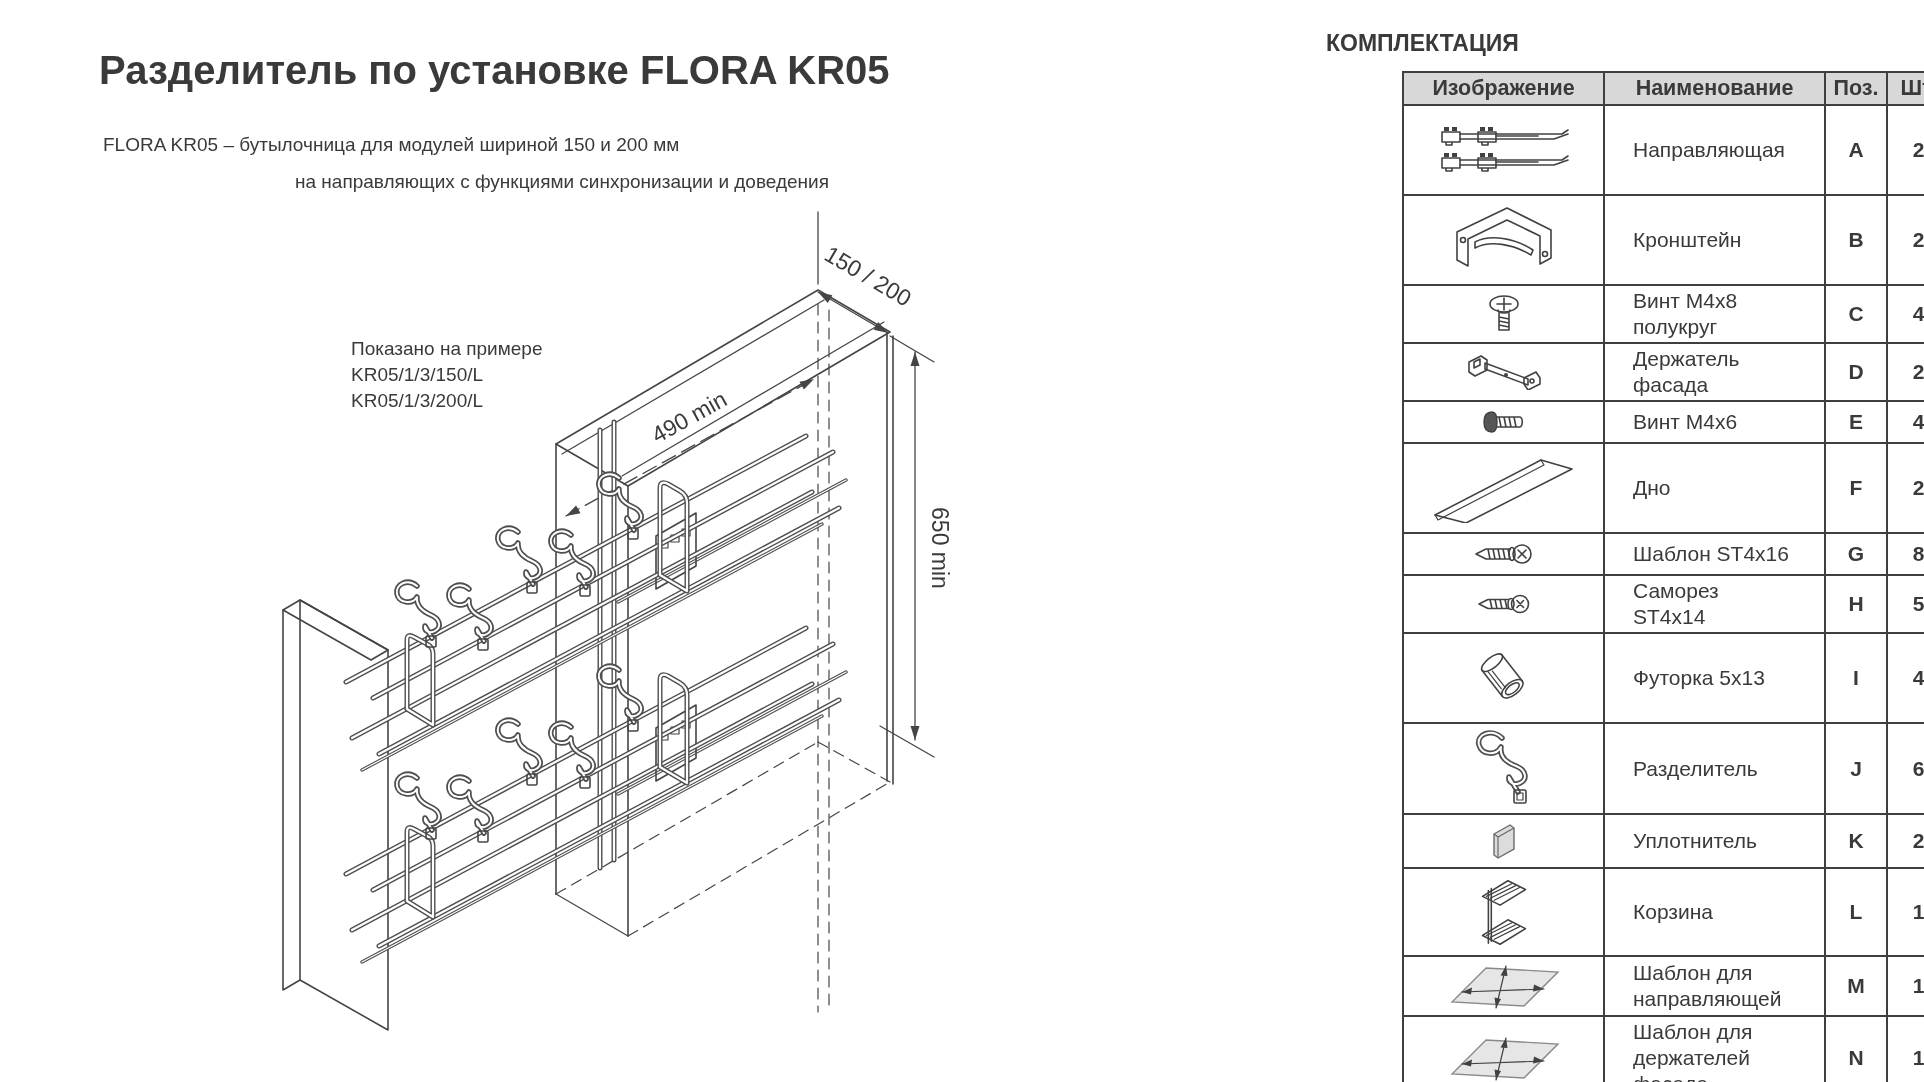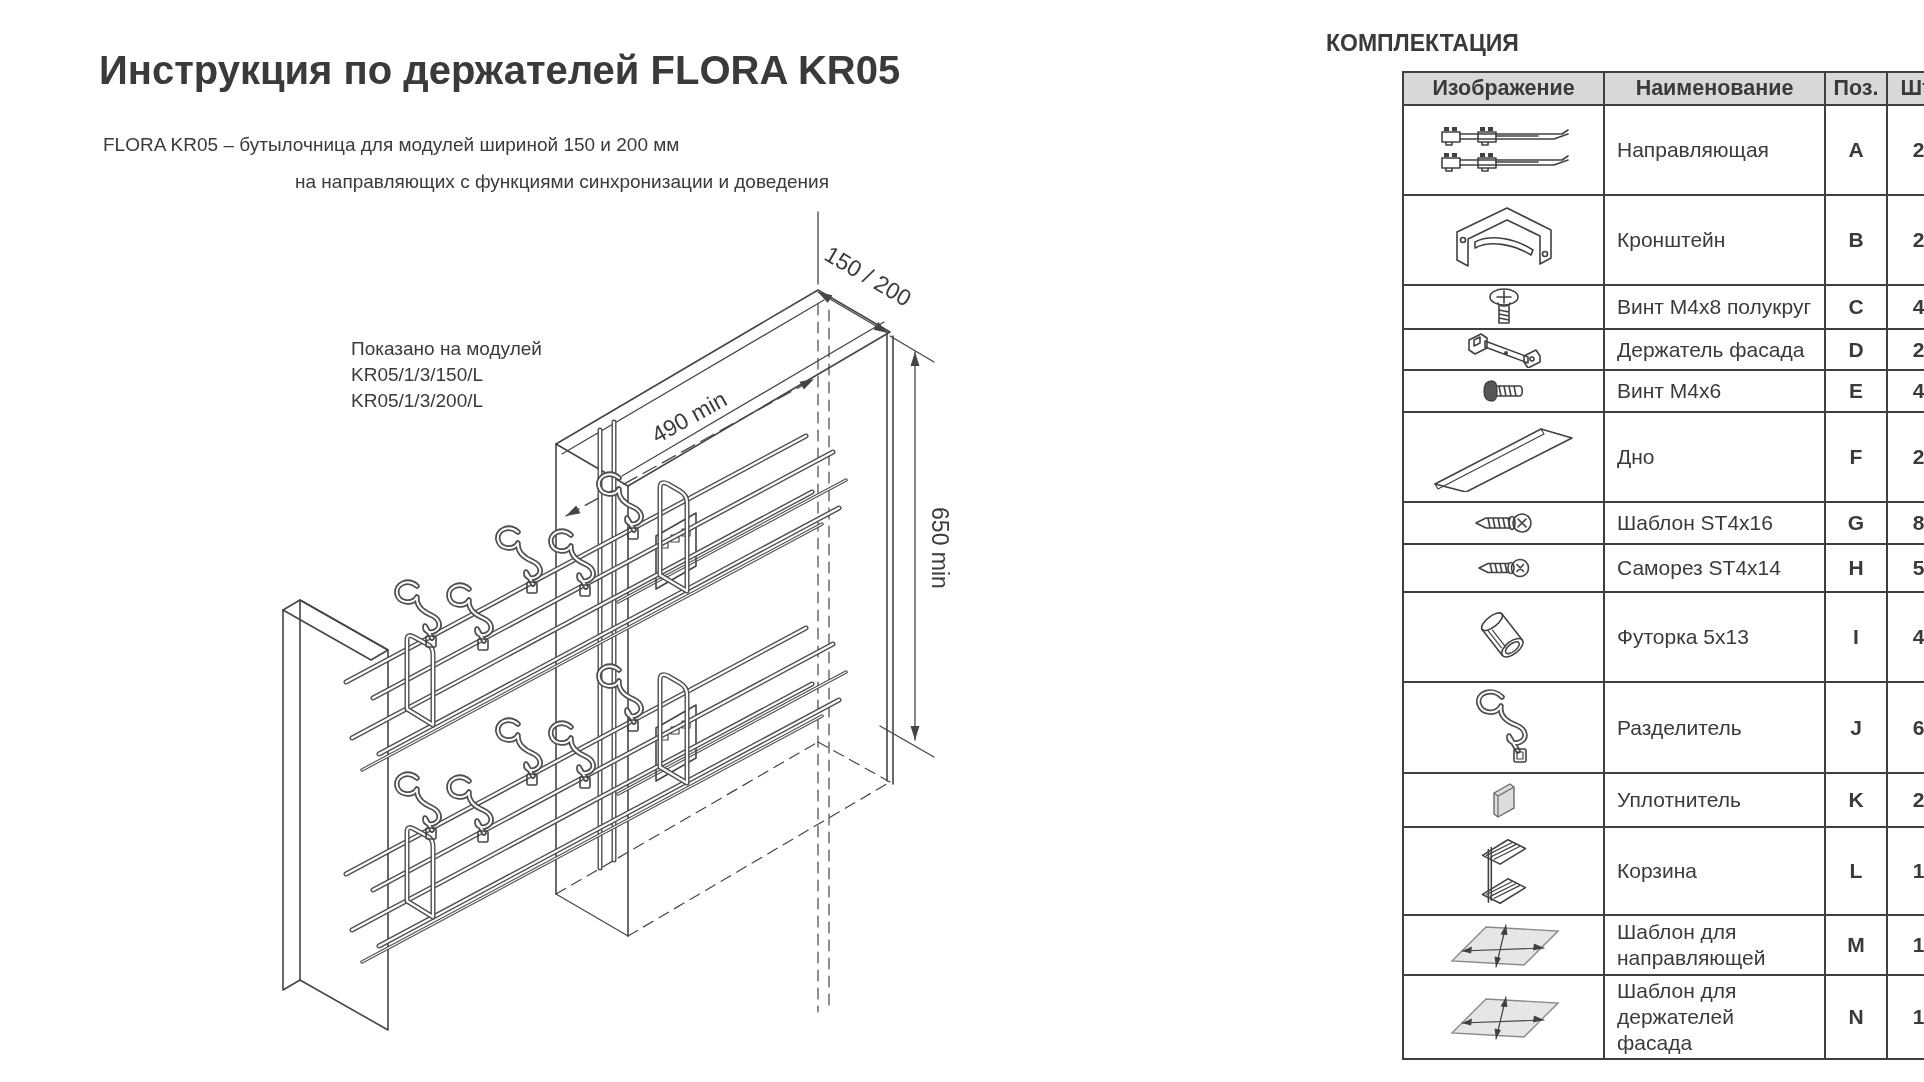--- a/index.html
+++ b/index.html
@@ -9,21 +9,21 @@
   #page-title{left:99px;top:48px;font-size:40px;font-weight:bold;white-space:nowrap;}
   #subtitle{left:103px;top:126px;font-size:19px;line-height:37px;white-space:nowrap;}
   #subtitle .sub2{display:block;margin-left:192px;}
   #drawing-note{left:351px;top:336px;font-size:19px;line-height:26px;}
   #parts-title{left:1326px;top:30px;font-size:23px;font-weight:bold;}
   table.parts{left:1402px;top:71px;width:547px;border-collapse:collapse;table-layout:fixed;}
   table.parts th,table.parts td{border:2px solid #3f3f3f;overflow:hidden;}
   table.parts thead tr{height:33px;}
   table.parts th{background:#d8d8d8;font-size:21.5px;font-weight:bold;padding:2px 0;}
   td.c-img{text-align:center;vertical-align:middle;}
-  td.c-name{font-size:21px;text-align:left;padding:2px 12px;line-height:26px;}
+  td.c-name{font-size:21px;text-align:left;padding:2px 28px;line-height:26px;}
   td.c-pos,td.c-qty{font-size:21px;font-weight:bold;text-align:center;}
   tr[data-icon="rails-pair"]{height:90px}
   tr[data-icon="bracket"]{height:90px}
   tr[data-icon="screw-round"]{height:42px}
   tr[data-icon="facade-holder"]{height:41px}
   tr[data-icon="screw-m4x6"]{height:42px}
   tr[data-icon="bottom-strip"]{height:90px}
   tr[data-icon="screw-st4x16"]{height:42px}
   tr[data-icon="screw-st4x14"]{height:48px}
   tr[data-icon="sleeve"]{height:90px}
@@ -147,21 +147,21 @@
     </g>
     <path class="ik" d="M10 20 V74 M13 18 V72"></path>
   </symbol>
   <symbol id="sym-template" viewBox="0 0 116 48">
     <path d="M6 40 L40 6 L112 10 L78 44 Z" fill="#e6e6e6" stroke="#8a8a8a" stroke-width="1.4"></path>
     <path class="ik thin" d="M16 30 L98 27 M60 4 L50 46"></path>
     <path class="ikf" d="M16 30 l10 -4.5 l-1 7 z M98 27 l-10 -4.5 l-1 7 z M60 4 l-5.5 9.5 l7 0.5 z M50 46 l-1.5 -10.5 l6.5 1.5 z"></path>
   </symbol>
 </svg>
 
-<div class="abs" id="page-title">Инструкция по держателей FLORA KR05</div>
+<div class="abs" id="page-title">Разделитель по установке FLORA KR05</div>
 <div class="abs" id="subtitle">
   <span>FLORA  KR05 – бутылочница для модулей шириной 150 и 200 мм</span>
   <span class="sub2">на направляющих с функциями синхронизации и доведения</span>
 </div>
 
 <svg class="abs" style="left:255px;top:190px" width="710" height="870" viewBox="255 190 710 870">
   <defs>
     <g id="sdiv">
       <path class="dv1" d="M24 4 C15 -4 2 2 4 12 C6 21 19 23 24 15 C23 25 31 30 38 33 C47 37 49 45 42 49 C37 52 31 49 32 44 L39 56"></path>
       <path class="dv2" d="M24 4 C15 -4 2 2 4 12 C6 21 19 23 24 15 C23 25 31 30 38 33 C47 37 49 45 42 49 C37 52 31 49 32 44 L39 56"></path>
@@ -267,21 +267,21 @@
       <use href="#sdiv" transform="translate(393,774)"></use>
       <use href="#sdiv" transform="translate(494,720)"></use>
       <use href="#sdiv" transform="translate(595,666)"></use>
       <use href="#sdiv" transform="translate(445,777)"></use>
       <use href="#sdiv" transform="translate(547,723)"></use>
     </g>
   </g>
 </svg>
 
 <div class="abs" id="drawing-note">
-  <div>Показано на модулей</div>
+  <div>Показано на примере</div>
   <div>KR05/1/3/150/L</div>
   <div>KR05/1/3/200/L</div>
 </div>
 
 <div class="abs" id="parts-title">КОМПЛЕКТАЦИЯ</div>
 <table class="abs parts">
   <colgroup>
       <col style="width:201px">
       <col style="width:221px">
       <col style="width:62px">

